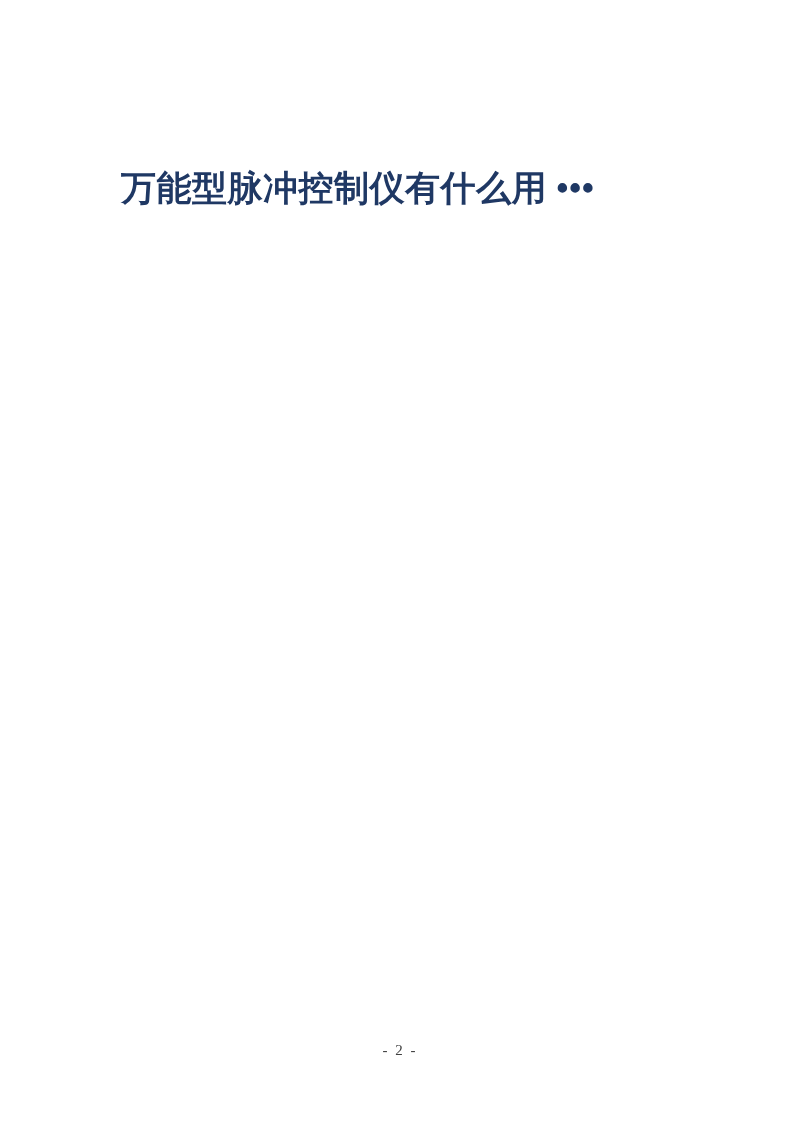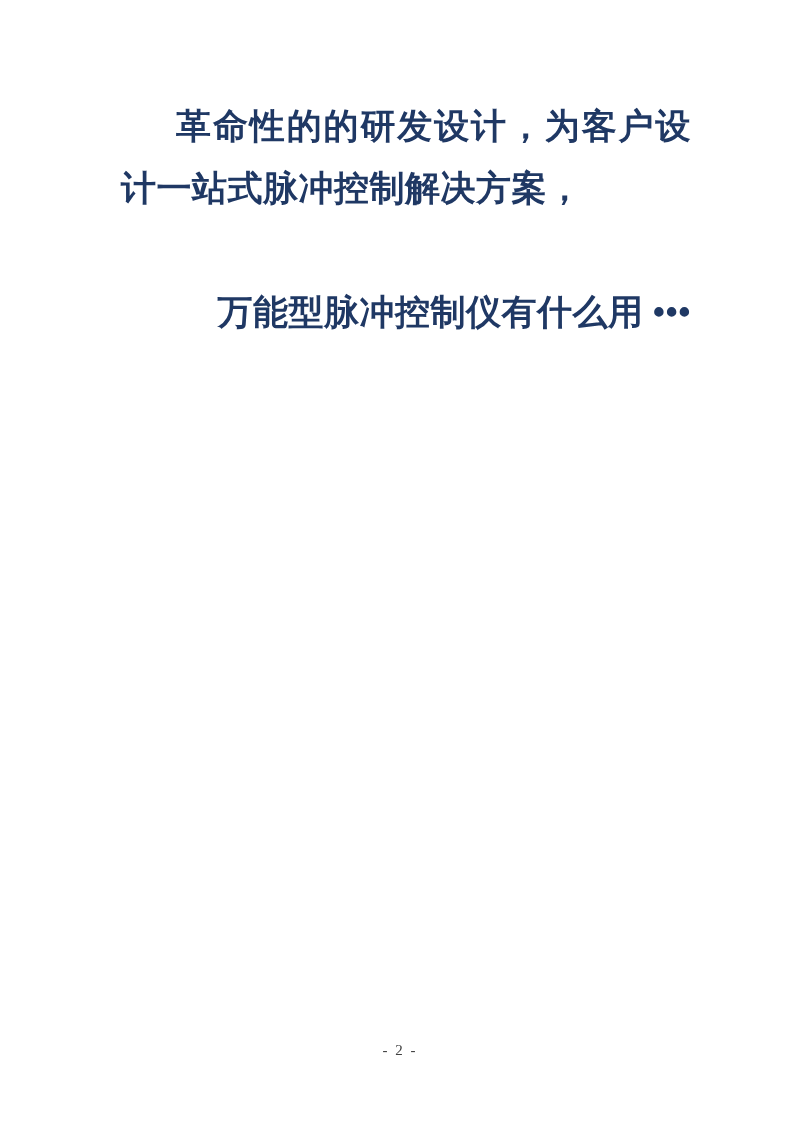--- a/index.html
+++ b/index.html
@@ -33,40 +33,39 @@
       word-break: break-all;
     }
     .para.indent {
       text-indent: 55px;
     }
     .blank-line {
       height: 62px;
     }
     .heading {
       margin-bottom: 7px;
-      text-align: right;
+      text-align: left;
     }
     .footer {
       position: absolute;
       left: 0;
       top: 1042px;
       width: 100%;
       text-align: center;
       font-size: 15px;
       font-weight: normal;
       color: #3f3f3f;
       letter-spacing: 2px;
     }
   </style>
 </head>
 <body>
 
 <div class="page">
   <div class="content">
-    <p class="para indent">革命性的的研发设计，为客户设计一站式脉冲控制解决方案，</p>
 
     <div class="blank-line"></div>
 
     <p class="para heading">万能型脉冲控制仪有什么用 •••</p>
 
   </div>
 
   <div class="footer">- 2 -</div>
 </div>
 

